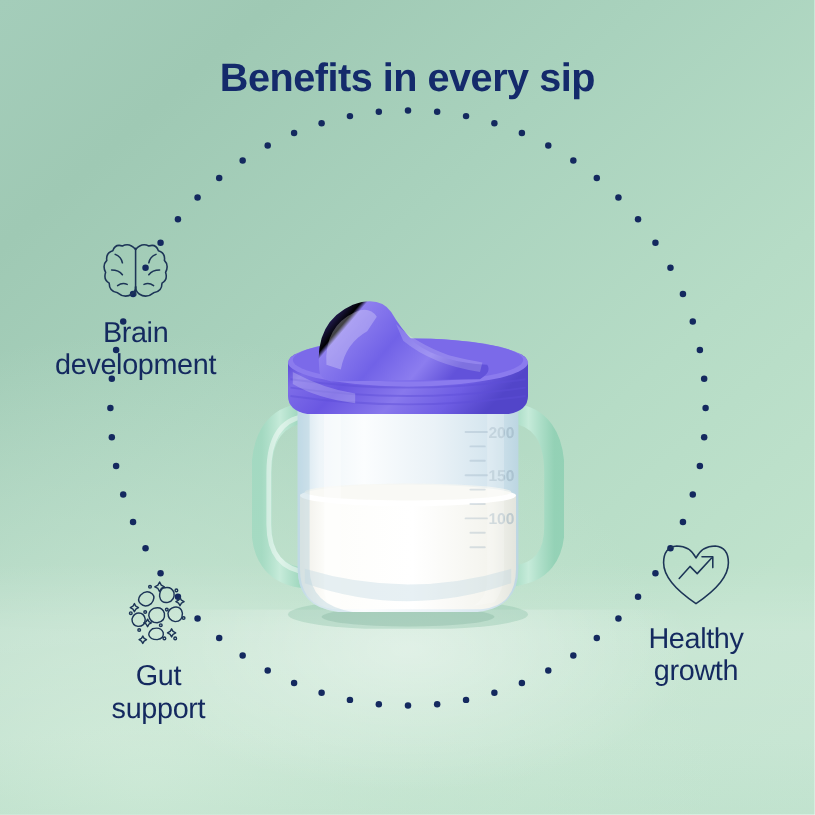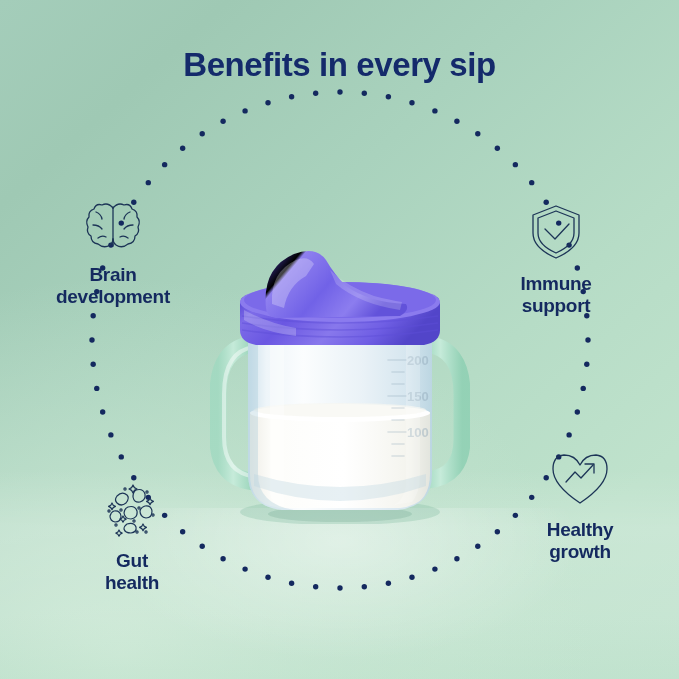--- a/index.html
+++ b/index.html
@@ -69,22 +69,22 @@
     width: 200px;
     text-align: center;
     color: #14295f;
   }
   .benefit .icon {
     display: block;
     margin: 0 auto 12px auto;
     line-height: 0;
   }
   .benefit .label {
-    font-size: 19px;
-    font-weight: 700;
+    font-size: 24px;
+    font-weight: 400;
     line-height: 1.14;
     letter-spacing: -0.3px;
     white-space: pre-line;
   }
   #b-brain   { left: 13px;  top: 200px; }
   #b-gut     { left: 32px;  top: 480px; }
   #b-immune  { left: 456px; top: 203px; }
   #b-growth  { left: 480px; top: 451px; }
 
   
@@ -290,31 +290,20 @@
         <path d="M14,38 Q18,35 22,37"></path>
         <path d="M46,12 Q41,14 40,19"></path>
         <path d="M49,25 Q43,25 40,29"></path>
         <path d="M44,38 Q40,35 36,37"></path>
       </svg>
     </span>
     <span class="label">Brain
 development</span>
   </div>
 
-  <div class="benefit" id="b-immune">
-    <span class="icon">
-      <svg width="54" height="58" viewBox="0 0 54 58" fill="none" stroke="#1d3557" stroke-width="1.3" stroke-linecap="round" stroke-linejoin="round" aria-hidden="true">
-        <path d="M27,3 L50,12 L50,30 Q50,45 27,55 Q4,45 4,30 L4,12 Z"></path>
-        <path d="M27,8 L45,15 L45,30 Q45,42 27,50 Q9,42 9,30 L9,15 Z"></path>
-        <path d="M16,26 L26,36 L40,21"></path>
-      </svg>
-    </span>
-    <span class="label">Immune
-support</span>
-  </div>
 
   <div class="benefit" id="b-gut">
     <span class="icon">
       <svg width="58" height="58" viewBox="0 0 58 58" fill="none" stroke="#1d3557" stroke-width="1.2" stroke-linecap="round" stroke-linejoin="round" aria-hidden="true">
 
         <path d="M14,16 Q19,11 24,15 Q27,18 23,23 Q18,27 14,23 Q11,20 14,16 Z"></path>
         <path d="M33,10 Q40,8 42,14 Q43,20 37,22 Q31,23 30,17 Q30,12 33,10 Z"></path>
         <path d="M42,26 Q48,25 49,31 Q49,38 43,38 Q37,37 37,31 Q38,27 42,26 Z"></path>
         <path d="M25,27 Q32,25 34,31 Q35,38 28,39 Q22,39 21,33 Q21,29 25,27 Z"></path>
         <path d="M11,31 Q17,30 18,36 Q18,42 12,42 Q7,41 7,36 Q8,32 11,31 Z"></path>
@@ -333,21 +322,21 @@
         <circle cx="6" cy="31" r="1.1"></circle>
         <circle cx="31" cy="41" r="1.1"></circle>
         <circle cx="44" cy="12" r="1.1"></circle>
         <circle cx="13" cy="45" r="1.1"></circle>
         <circle cx="34" cy="52" r="1.1"></circle>
         <circle cx="18" cy="30" r="1.1"></circle>
         <circle cx="43" cy="52" r="1.1"></circle>
       </svg>
     </span>
     <span class="label">Gut
-health</span>
+support</span>
   </div>
 
   <div class="benefit" id="b-growth">
     <span class="icon">
       <svg width="62" height="56" viewBox="0 0 62 56" fill="none" stroke="#1d3557" stroke-width="1.3" stroke-linecap="round" stroke-linejoin="round" aria-hidden="true">
         <path d="M31,52 Q4,34 4,18 Q4,5 15,4 Q26,4 31,14 Q36,4 47,4 Q58,5 58,18 Q58,34 31,52 Z"></path>
         <path d="M17,31 L26,21 L32,27 L44,14"></path>
         <path d="M36,13 L45,13 L45,22"></path>
       </svg>
     </span>

